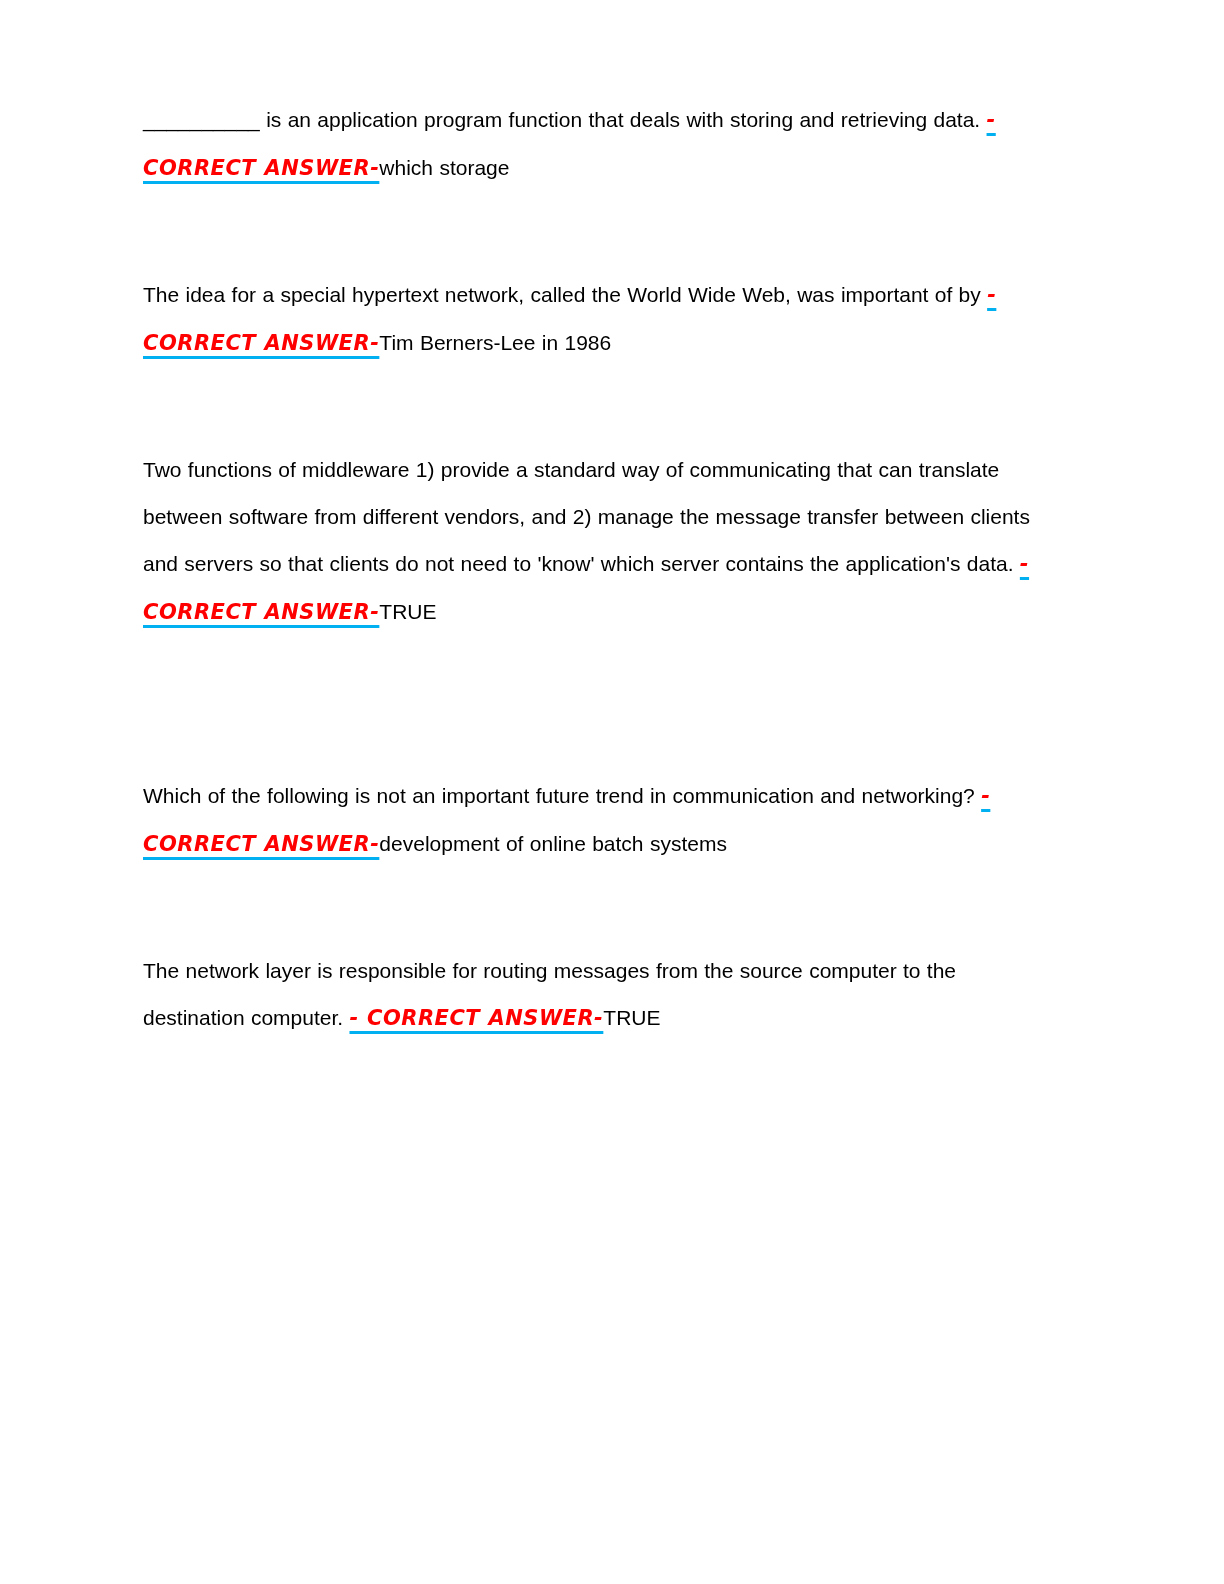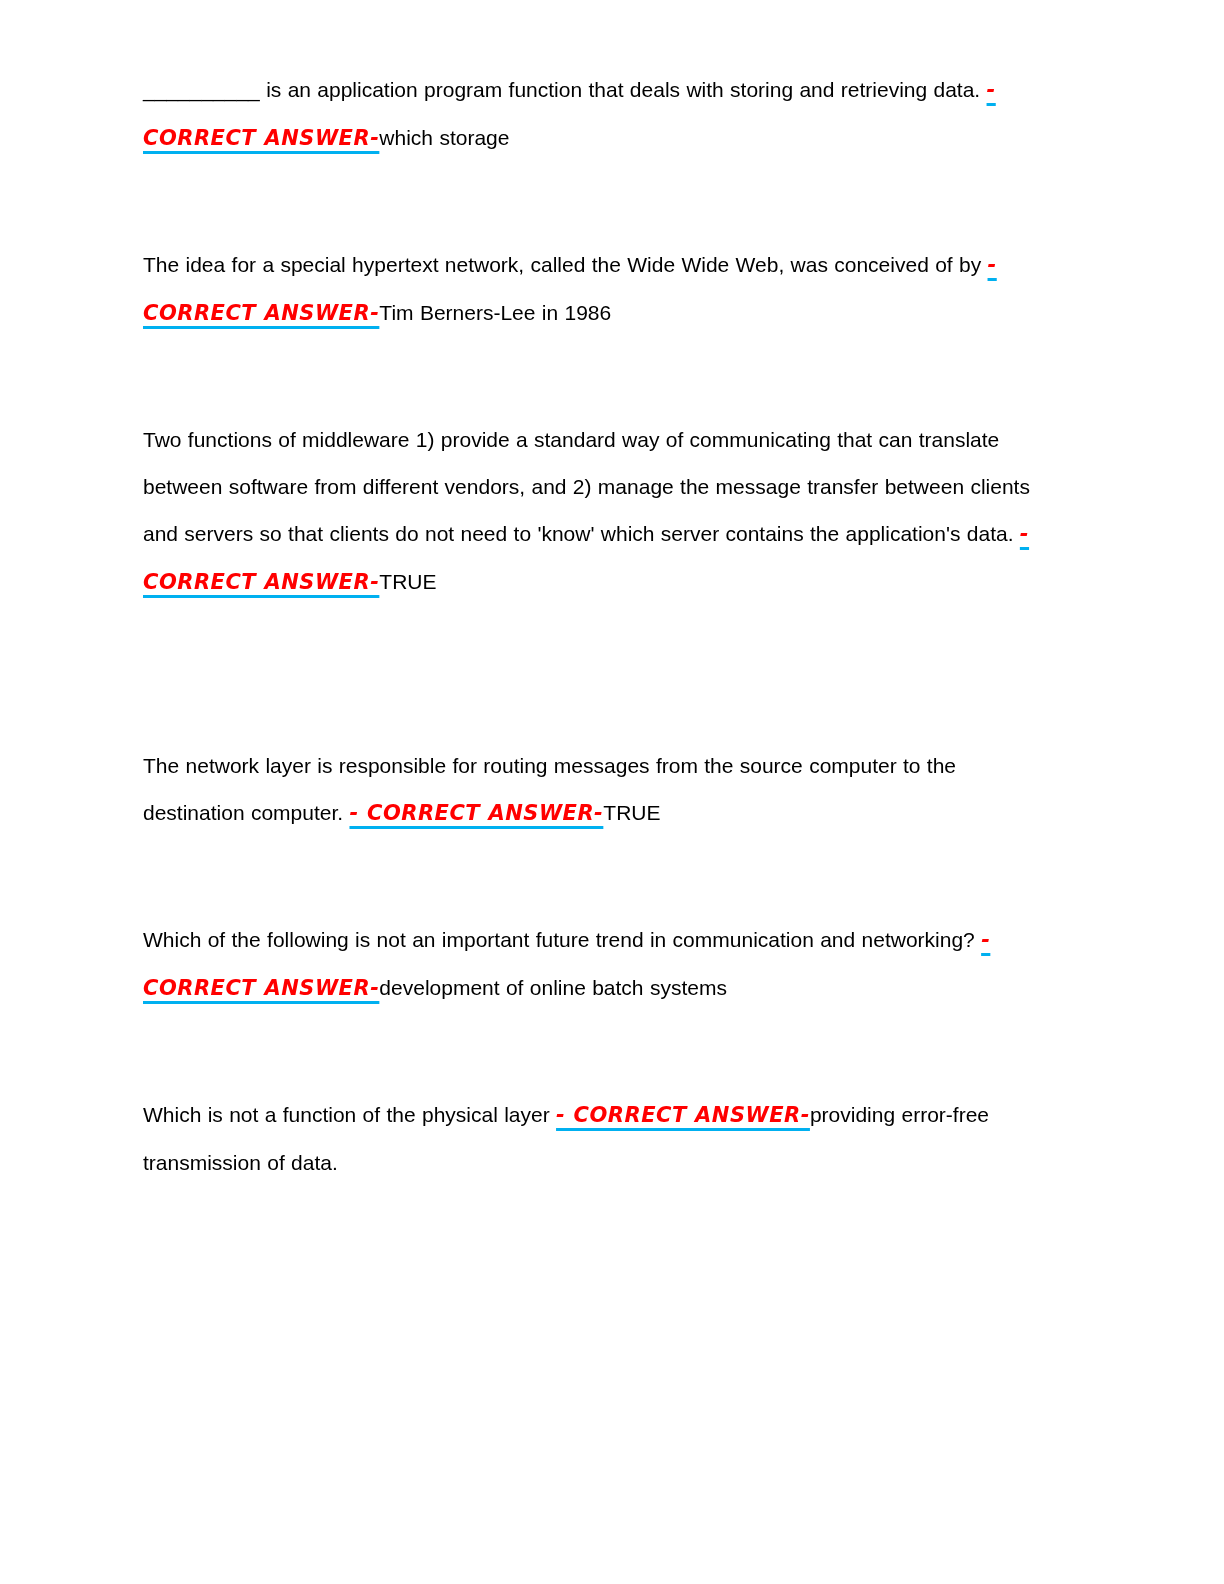--- a/index.html
+++ b/index.html
@@ -7,21 +7,21 @@
     padding: 0;
     background: #ffffff;
   }
   .page {
     position: relative;
     width: 1224px;
     height: 1584px;
     background: #ffffff;
     overflow: hidden;
     box-sizing: border-box;
-    padding: 66px 71px 0 143px;
+    padding: 96px 71px 0 143px;
     font-family: "Liberation Sans", sans-serif;
     font-size: 21px;
     color: #000000;
   }
   .doc p {
     margin: 0 0 79px 0;
     line-height: 47px;
     white-space: pre-wrap;
     word-spacing: 0.5px;
   }
@@ -44,26 +44,24 @@
     text-decoration-skip-ink: none;
   }
 </style>
 </head>
 <body>
 
 <div class="page">
   <div class="doc" id="doc">
       <p><span class="seg-question">__________ is an application program function that deals with storing and retrieving data. </span><span class="seg-marker">-
 CORRECT ANSWER-</span><span class="seg-answer">which storage</span></p>
-      <p><span class="seg-question">The idea for a special hypertext network, called the Wide Wide Web, was conceived of by </span><span class="seg-marker">-
+      <p><span class="seg-question">The idea for a special hypertext network, called the World Wide Web, was important of by </span><span class="seg-marker">-
 CORRECT ANSWER-</span><span class="seg-answer">Tim Berners-Lee in 1986</span></p>
       <p class="gap-large"><span class="seg-question">Two functions of middleware 1) provide a standard way of communicating that can translate
 between software from different vendors, and 2) manage the message transfer between clients
 and servers so that clients do not need to 'know' which server contains the application's data. </span><span class="seg-marker">-
 CORRECT ANSWER-</span><span class="seg-answer">TRUE</span></p>
+      <p><span class="seg-question">Which of the following is not an important future trend in communication and networking? </span><span class="seg-marker">-
+CORRECT ANSWER-</span><span class="seg-answer">development of online batch systems</span></p>
       <p><span class="seg-question">The network layer is responsible for routing messages from the source computer to the
 destination computer. </span><span class="seg-marker">- CORRECT ANSWER-</span><span class="seg-answer">TRUE</span></p>
-      <p><span class="seg-question">Which of the following is not an important future trend in communication and networking? </span><span class="seg-marker">-
-CORRECT ANSWER-</span><span class="seg-answer">development of online batch systems</span></p>
-      <p><span class="seg-question">Which is not a function of the physical layer </span><span class="seg-marker">- CORRECT ANSWER-</span><span class="seg-answer">providing error-free
-transmission of data.</span></p>
     </div>
 </div>
 
 </body></html>

